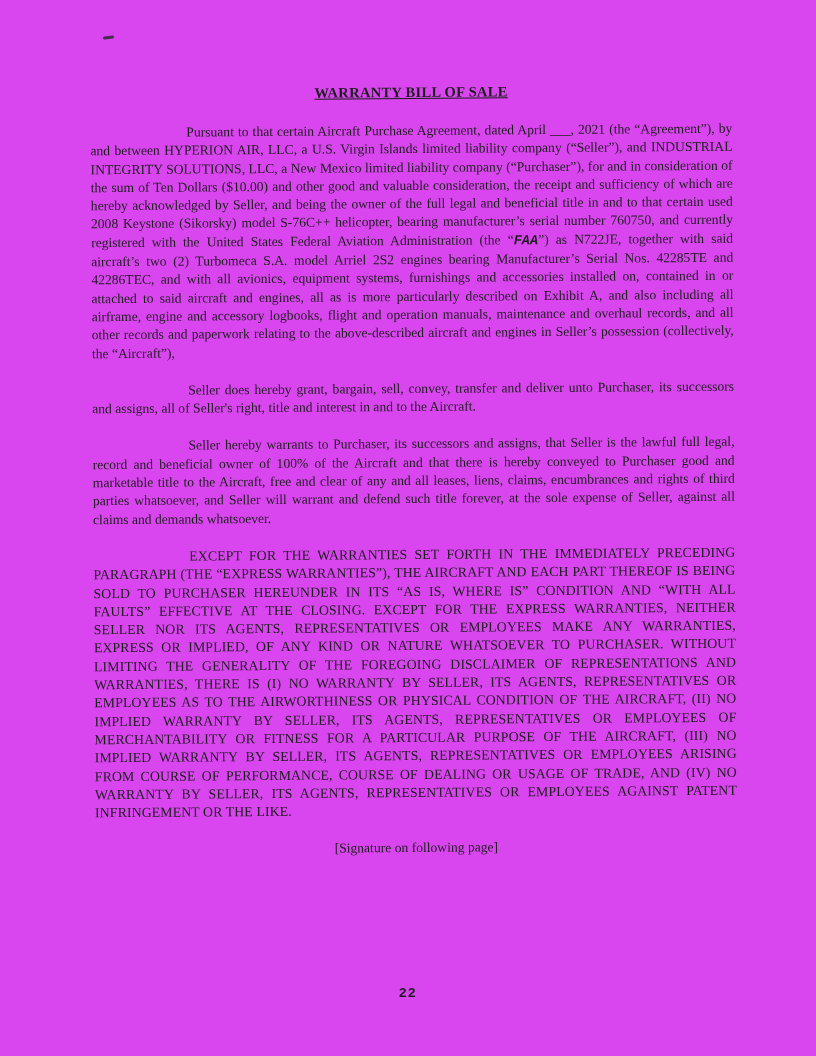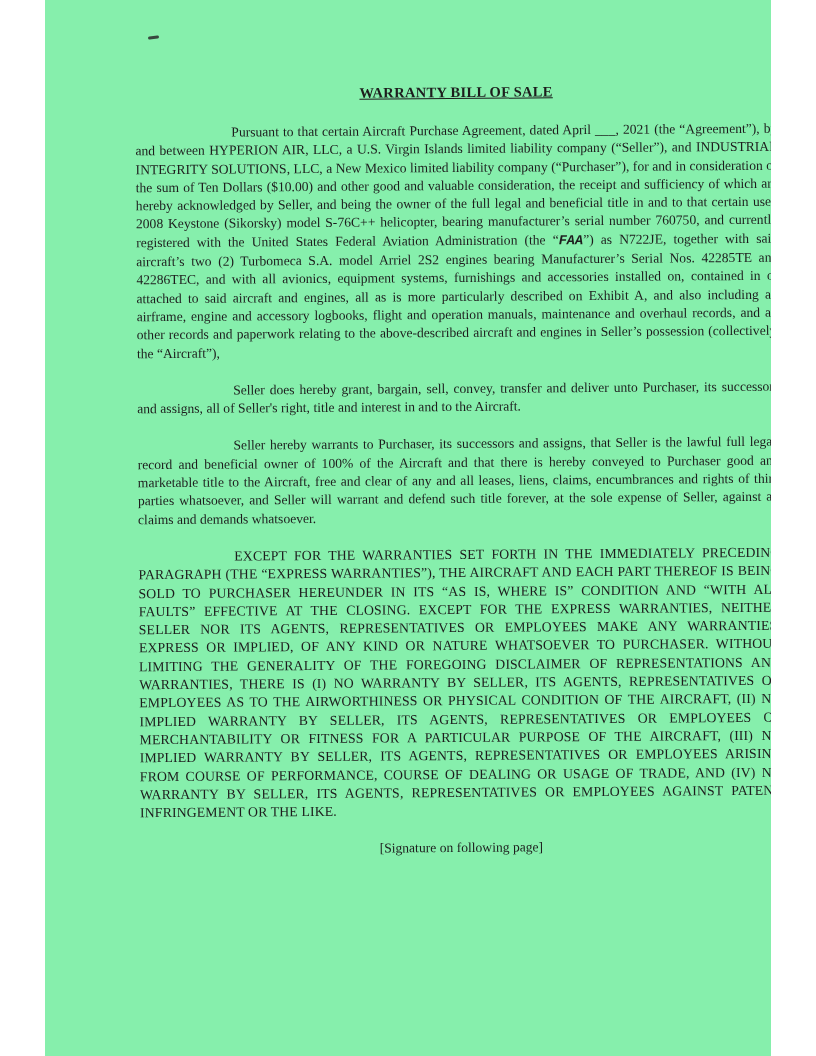--- a/index.html
+++ b/index.html
@@ -1,22 +1,22 @@
 <!DOCTYPE html>
 <html><head>
 <meta charset="utf-8">
 <style>
   * { margin: 0; padding: 0; box-sizing: border-box; }
   html, body { background: #ffffff; }
   .sheet {
     position: relative;
-    width: 726px;
+    width: 816px;
     height: 1056px;
     margin: 0 auto;
-    background: #86efac;
+    background: #d946ef;
     font-family: "Liberation Serif", "DejaVu Serif", serif;
     color: #1d1d1d;
     overflow: hidden;
   }
   .scan-artifact {
     position: absolute;
     left: 103px;
     top: 36px;
     width: 11px;
     height: 3px;
@@ -87,14 +87,15 @@
     <p class="body">Seller does hereby grant, bargain, sell, convey, transfer and deliver unto Purchaser, its successors and assigns, all of Seller's right, title and interest in and to the Aircraft.</p>
 
     <p class="body">Seller hereby warrants to Purchaser, its successors and assigns, that Seller is the lawful full legal, record and beneficial owner of 100% of the Aircraft and that there is hereby conveyed to Purchaser good and marketable title to the Aircraft, free and clear of any and all leases, liens, claims, encumbrances and rights of third parties whatsoever, and Seller will warrant and defend such title forever, at the sole expense of Seller, against all claims and demands whatsoever.</p>
 
     <p class="body caps">EXCEPT FOR THE WARRANTIES SET FORTH IN THE IMMEDIATELY PRECEDING PARAGRAPH (THE “EXPRESS WARRANTIES”), THE AIRCRAFT AND EACH PART THEREOF IS BEING SOLD TO PURCHASER HEREUNDER IN ITS “AS IS, WHERE IS” CONDITION AND “WITH ALL FAULTS” EFFECTIVE AT THE CLOSING.  EXCEPT FOR THE EXPRESS WARRANTIES, NEITHER SELLER NOR ITS AGENTS, REPRESENTATIVES OR EMPLOYEES MAKE ANY WARRANTIES, EXPRESS OR IMPLIED, OF ANY KIND OR NATURE WHATSOEVER TO PURCHASER.  WITHOUT LIMITING THE GENERALITY OF THE FOREGOING DISCLAIMER OF REPRESENTATIONS AND WARRANTIES, THERE IS (I) NO WARRANTY BY SELLER, ITS AGENTS, REPRESENTATIVES OR EMPLOYEES AS TO THE AIRWORTHINESS OR PHYSICAL CONDITION OF THE AIRCRAFT, (II) NO IMPLIED WARRANTY BY SELLER, ITS AGENTS, REPRESENTATIVES OR EMPLOYEES OF MERCHANTABILITY OR FITNESS FOR A PARTICULAR PURPOSE OF THE AIRCRAFT, (III) NO IMPLIED WARRANTY BY SELLER, ITS AGENTS, REPRESENTATIVES OR EMPLOYEES ARISING FROM COURSE OF PERFORMANCE, COURSE OF DEALING OR USAGE OF TRADE, AND (IV) NO WARRANTY BY SELLER, ITS AGENTS, REPRESENTATIVES OR EMPLOYEES AGAINST PATENT INFRINGEMENT OR THE LIKE.</p>
 
     <p class="sig-note">[Signature on following page]</p>
 
   </div>
 
+  <div class="page-num">22</div>
 
 </div>
 
 </body></html>

